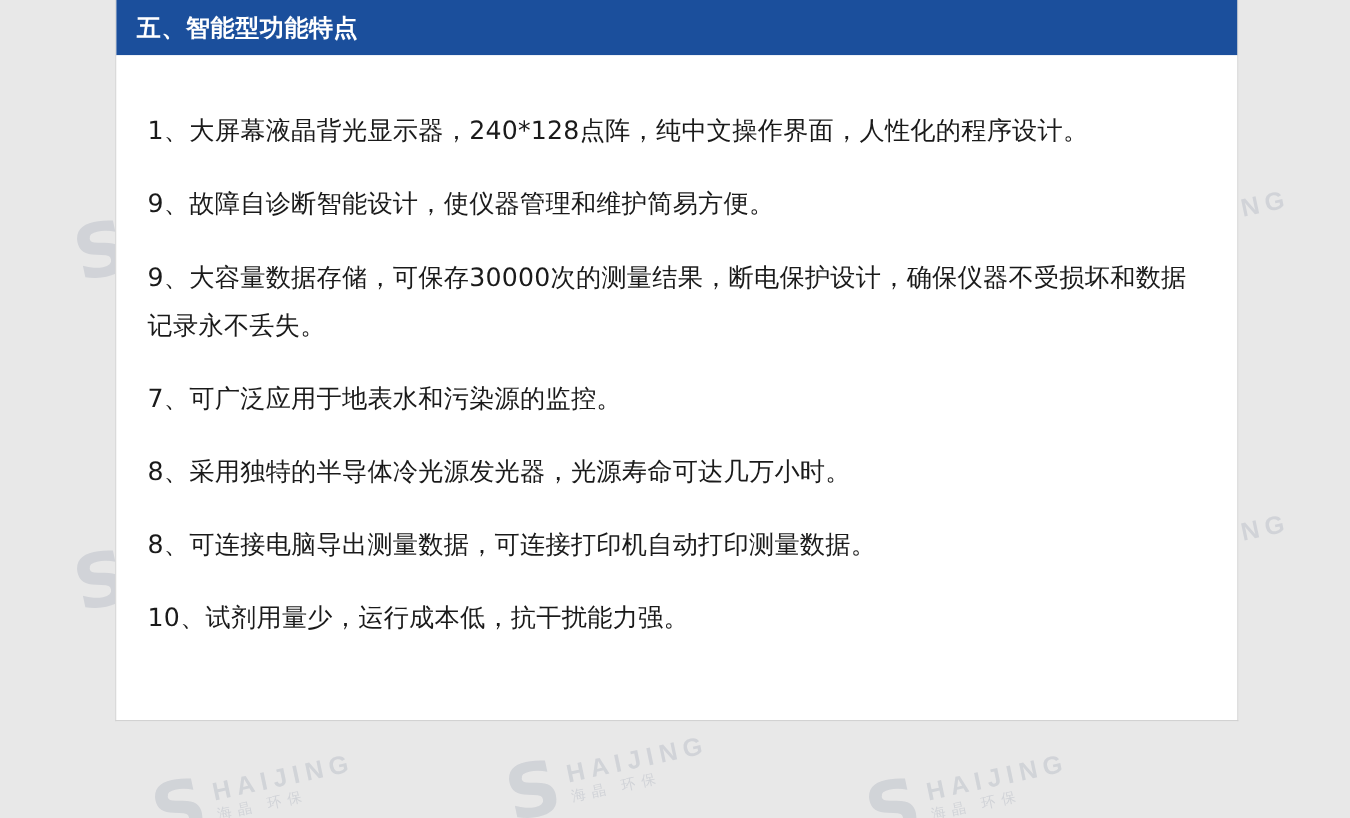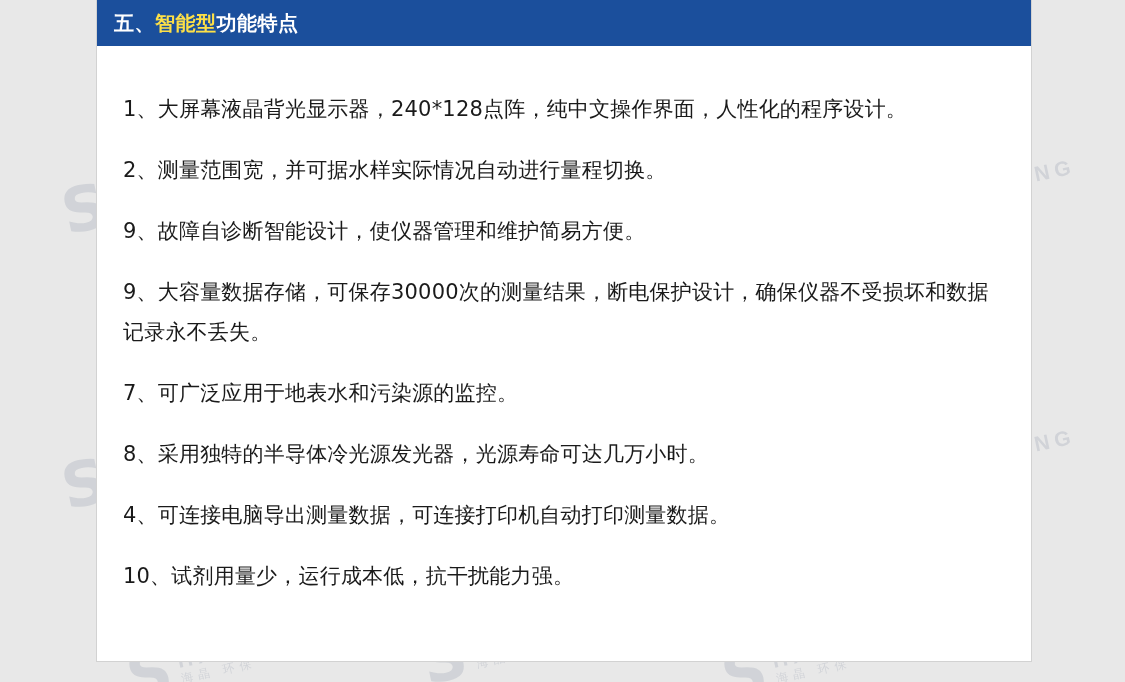--- a/index.html
+++ b/index.html
@@ -77,21 +77,21 @@
     padding-left: 17px;
     box-sizing: border-box;
   }
   .card-header .title {
     font-size: 20px;
     font-weight: bold;
     color: #ffffff;
     letter-spacing: 0.5px;
   }
   .card-header .title .hl {
-    color: #fde047;
+    color: #ffffff;
     font-family: Liberation Serif, serif;
   }
   .card-body {
     padding: 22px 26px 44px 26px;
     background: rgba(255,255,255,0.72);
   }
   .item {
     font-size: 21px;
     color: #1a1a1a;
     line-height: 40px;
@@ -168,21 +168,20 @@
     </span>
   </div>
 </div>
 
 <div class="card">
   <div class="card-header">
     <div class="title"><span>五、</span><span class="hl">智能型</span><span>功能特点</span></div>
   </div>
   <div class="card-body">
     <p class="item">1、大屏幕液晶背光显示器，240*128点阵，纯中文操作界面，人性化的程序设计。</p>
-    <p class="item">2、测量范围宽，并可据水样实际情况自动进行量程切换。</p>
     <p class="item">9、故障自诊断智能设计，使仪器管理和维护简易方便。</p>
     <p class="item">9、大容量数据存储，可保存30000次的测量结果，断电保护设计，确保仪器不受损坏和数据记录永不丢失。</p>
     <p class="item">7、可广泛应用于地表水和污染源的监控。</p>
     <p class="item">8、采用独特的半导体冷光源发光器，光源寿命可达几万小时。</p>
-    <p class="item">4、可连接电脑导出测量数据，可连接打印机自动打印测量数据。</p>
+    <p class="item">8、可连接电脑导出测量数据，可连接打印机自动打印测量数据。</p>
     <p class="item">10、试剂用量少，运行成本低，抗干扰能力强。</p>
   </div>
 </div>
 
 </body></html>

